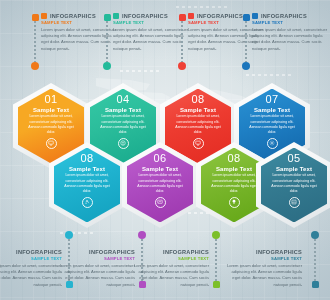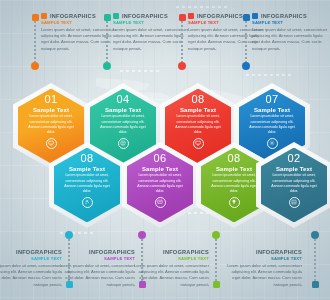--- a/index.html
+++ b/index.html
@@ -306,21 +306,21 @@
           <rect x="6.5" y="12.3" width="3" height="1.2" rx=".4"></rect>
         </svg>
     </span>
   </div>
 </div>
 
 <div class="hex-wrap" style="left:256px;top:142px;">
   <div class="hex-outer"></div>
   <div class="hex-inner" style="background:linear-gradient(160deg,#3d8ca3 0%,#347a90 45%,#2a6b82 100%)"></div>
   <div class="hex-content">
-    <span class="hex-num">02</span>
+    <span class="hex-num">05</span>
     <span class="hex-title">Sample Text</span>
     <span class="hex-body">Lorem ipsum dolor sit amet, consectetuer adipiscing elit. Aenean commodo ligula eget dolor.</span>
     <span class="hex-icon">
       <svg viewBox="0 0 16 16" fill="none" stroke="#fff" stroke-width="1.5">
           <rect x="2.5" y="3" width="11" height="10" rx="1"></rect>
           <path d="M5 10.5v-2.5M8 10.5v-4.5M11 10.5v-1.8"></path>
         </svg>
     </span>
   </div>
 </div>

